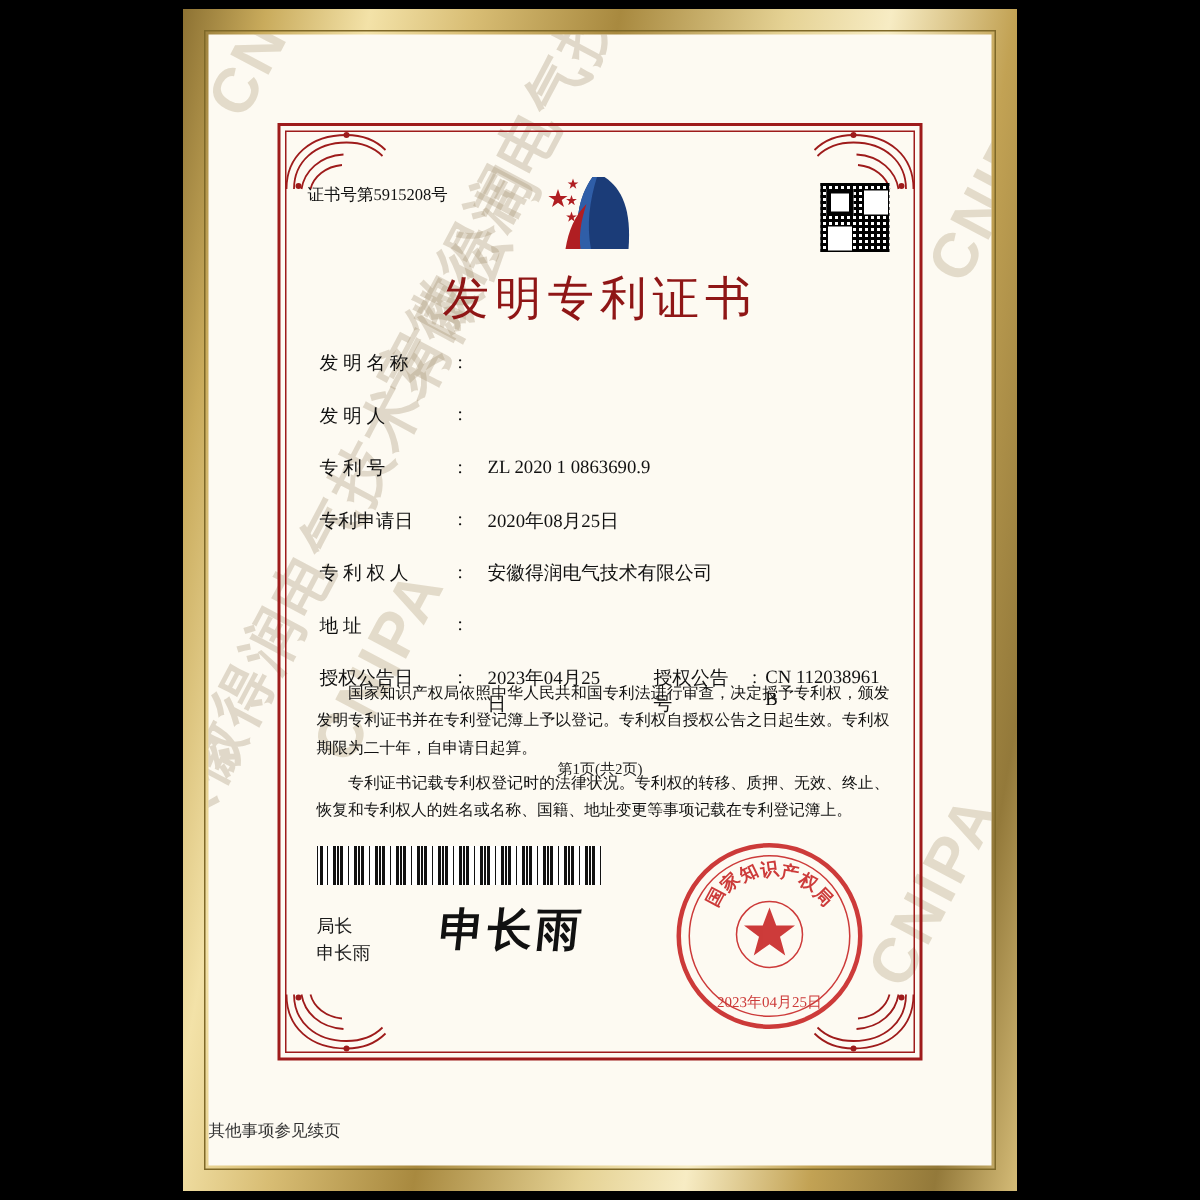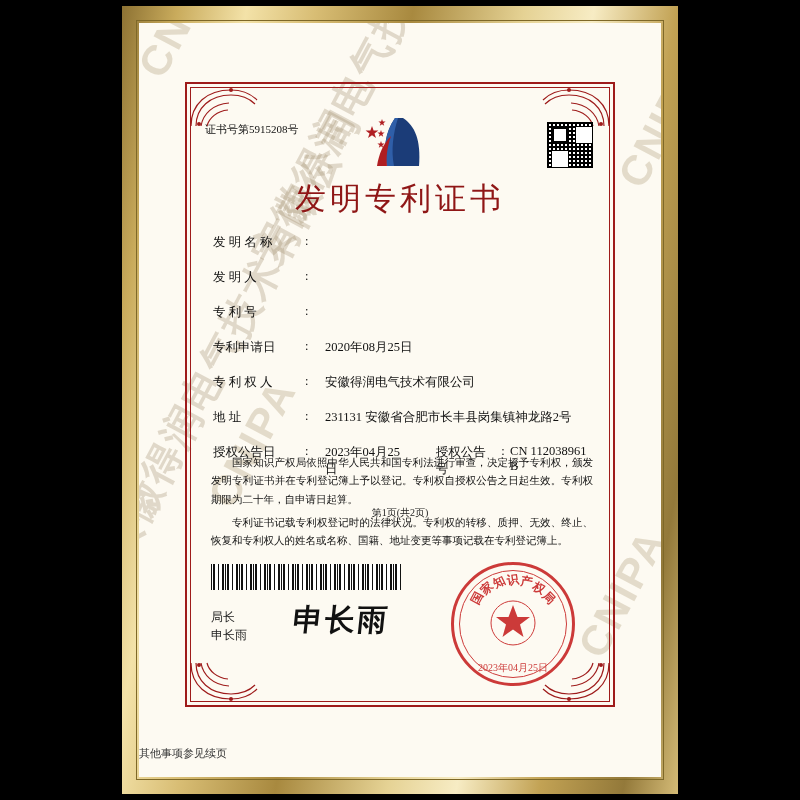--- a/index.html
+++ b/index.html
@@ -354,38 +354,38 @@
         </div>
 
         <div class="field-row">
           <span class="field-label">发 明 人</span>
           <span class="field-colon">:</span>
         </div>
 
         <div class="field-row">
           <span class="field-label">专 利 号</span>
           <span class="field-colon">:</span>
+          <span class="field-value">ZL 2020 1 0863690.9</span>
         </div>
 
         <div class="field-row">
           <span class="field-label">专利申请日</span>
           <span class="field-colon">:</span>
           <span class="field-value">2020年08月25日</span>
         </div>
 
         <div class="field-row">
           <span class="field-label">专 利 权 人</span>
           <span class="field-colon">:</span>
           <span class="field-value">安徽得润电气技术有限公司</span>
         </div>
 
         <div class="field-row">
           <span class="field-label">地 址</span>
           <span class="field-colon">:</span>
-          <span class="field-value">231131 安徽省合肥市长丰县岗集镇神龙路2号</span>
         </div>
 
         <div class="field-row">
           <span class="field-label">授权公告日</span>
           <span class="field-colon">:</span>
           <span>2023年04月25日</span>
           <span style="margin-left:26px;">授权公告号</span>
           <span class="field-colon" style="flex:0 0 14px; text-align:center;">:</span>
           <span>CN 112038961 B</span>
         </div>

